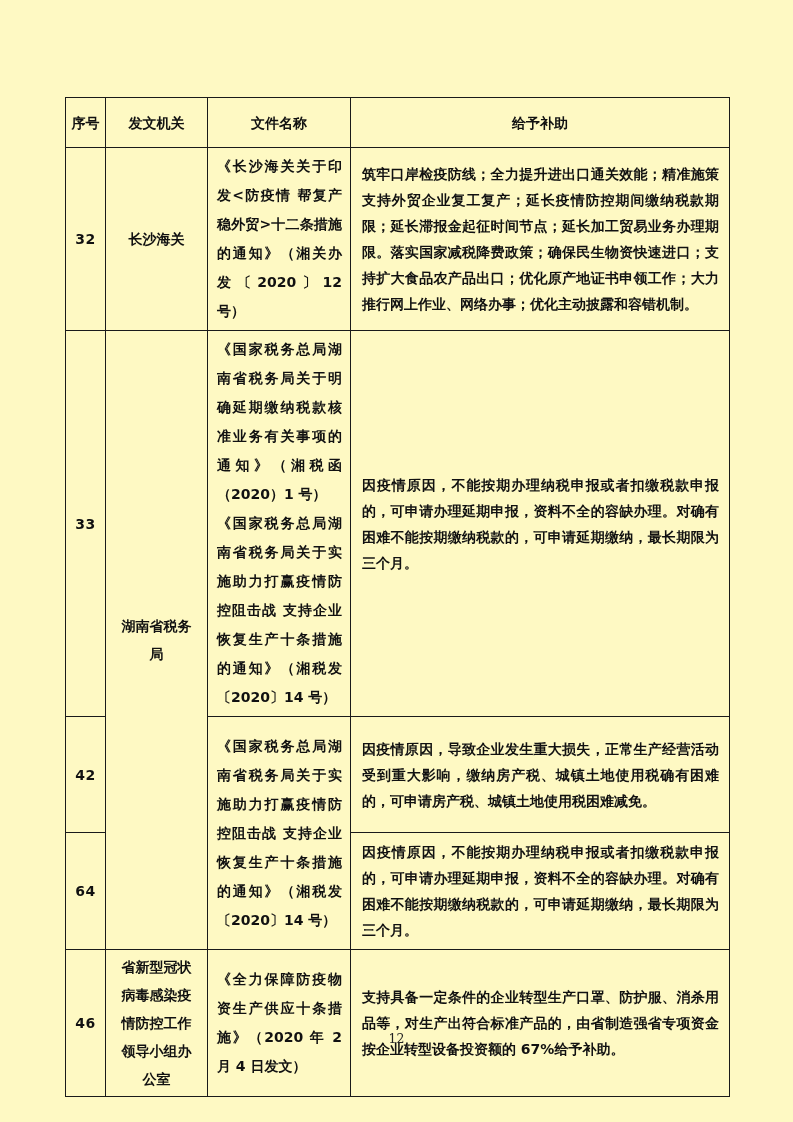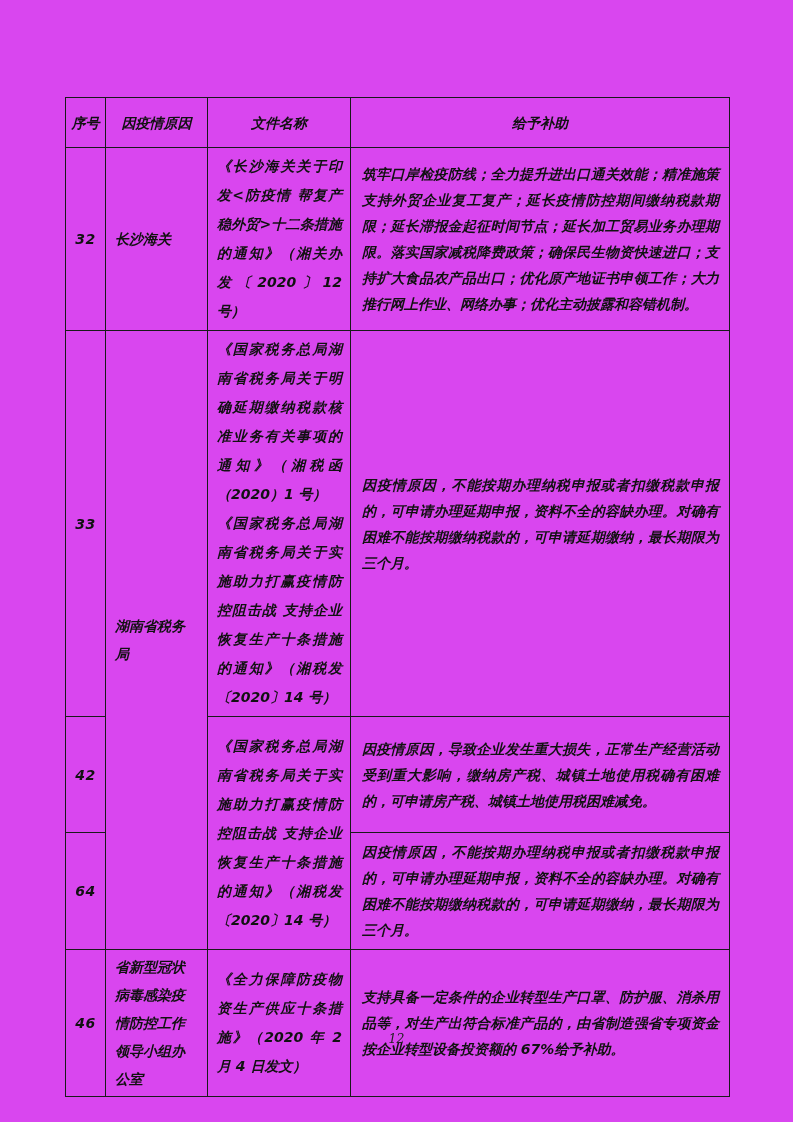--- a/index.html
+++ b/index.html
@@ -1,25 +1,24 @@
 <!DOCTYPE html>
 <html><head>
 <meta charset="utf-8">
 <style>
   * { margin:0; padding:0; box-sizing:border-box; }
   html,body { background:#e8e8e8; }
   .page {
     position:relative;
     width:793px; height:1122px;
-    background:#d946ef;
+    background:#fef9c3;
     margin:0 auto;
     font-family:"DejaVu Sans","Liberation Sans",sans-serif;
     color:#111111;
     overflow:hidden;
-    font-style:italic;
   }
   table.policy-table {
     position:absolute;
     left:65px; top:97px;
     width:664px;
     border-collapse:collapse;
     table-layout:fixed;
   }
   table.policy-table td, table.policy-table th {
     border:1.5px solid #1a1a1a;
@@ -34,21 +33,21 @@
     line-height:20px;
     padding:2px 4px;
   }
   td.no-cell {
     text-align:center;
     font-size:13.5px;
     letter-spacing:0.5px;
     padding:0;
   }
   td.agency-cell {
-    text-align:left;
+    text-align:center;
     line-height:28px;
     padding:2px 9px;
   }
   td.doc-cell {
     text-align:justify;
     line-height:29px;
     padding:4px 8px 4px 9px;
   }
   td.doc-cell p { text-align:justify; }
   td.content-cell {
@@ -82,21 +81,21 @@
   <table class="policy-table">
     <colgroup>
       <col style="width:40px">
       <col style="width:102px">
       <col style="width:143px">
       <col style="width:379px">
     </colgroup>
     <tbody>
         <tr class="hdr">
       <th class="h-cell">序号</th>
-      <th class="h-cell">因疫情原因</th>
+      <th class="h-cell">发文机关</th>
       <th class="h-cell">文件名称</th>
       <th class="h-cell">给予补助</th>
     </tr>
     <tr class="r32">
       <td class="no-cell">32</td>
       <td class="agency-cell">长沙海关</td>
       <td class="doc-cell">《长沙海关关于印发&lt;防疫情 帮复产 稳外贸&gt;十二条措施的通知》（湘关办发〔2020〕12 号）</td>
       <td class="content-cell">筑牢口岸检疫防线；全力提升进出口通关效能；精准施策支持外贸企业复工复产；延长疫情防控期间缴纳税款期限；延长滞报金起征时间节点；延长加工贸易业务办理期限。落实国家减税降费政策；确保民生物资快速进口；支持扩大食品农产品出口；优化原产地证书申领工作；大力推行网上作业、网络办事；优化主动披露和容错机制。</td>
     </tr>
     <tr class="r33">

